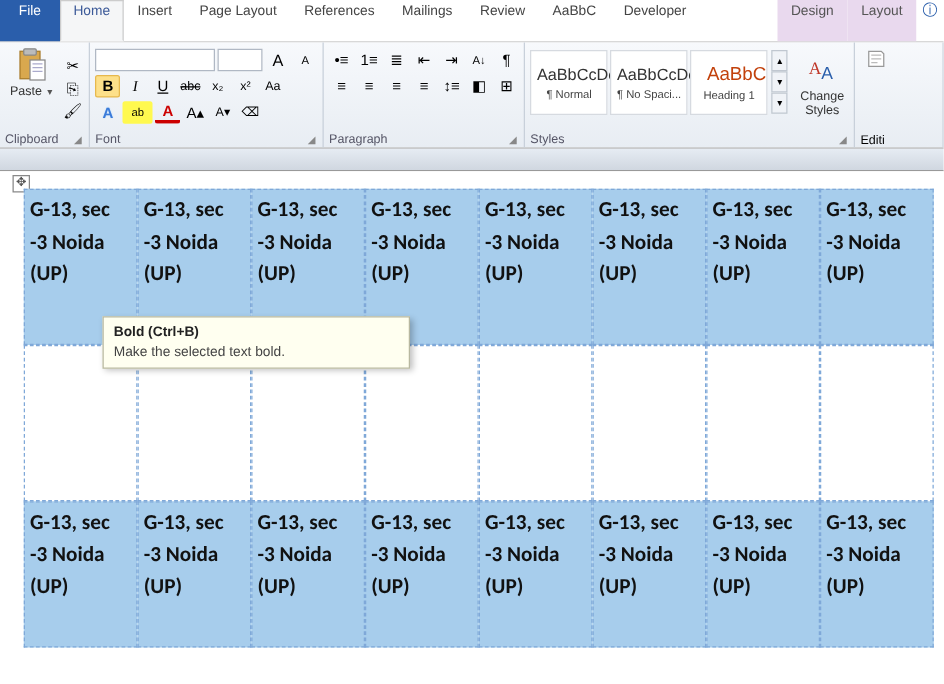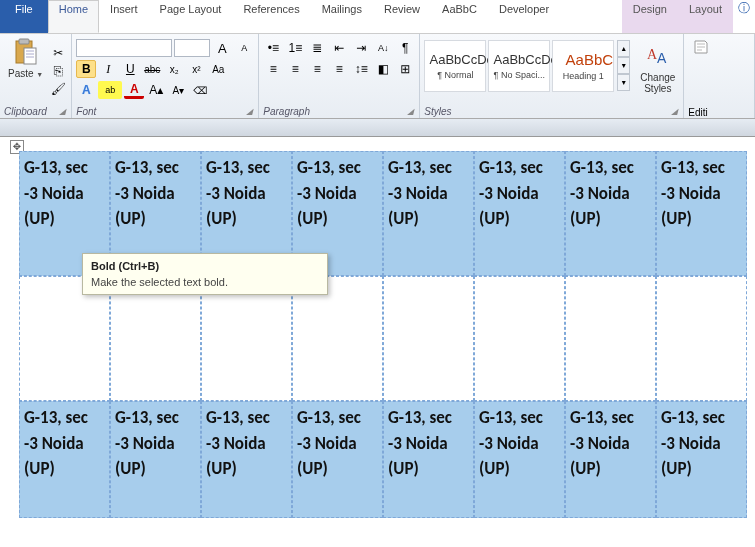--- a/index.html
+++ b/index.html
@@ -9,21 +9,21 @@
 .tab { padding: 2px 10px; font-size: 11px; color: #444; cursor: pointer; border: 1px solid transparent; }
 .tab.file { background: #2a5eab; color: #fff; padding: 2px 14px; }
 .tab.active { background: #f5f6f7; border: 1px solid #ccc; border-bottom: 1px solid #f5f6f7; color: #3b5998; }
 .tab.context { background: #e9d9ee; color: #555; }
 .tab-spacer { flex: 1; }
 .tab-help { width: 22px; text-align: center; color: #2a5eab; font-size: 12px; cursor: pointer; }
 
 .ribbon { display: flex; background: linear-gradient(#f7f9fc, #e8edf3); border-bottom: 1px solid #aaa; height: 85px; }
 .group { border-right: 1px solid #c8d0da; padding: 2px 4px 0 4px; display: flex; flex-direction: column; position: relative; }
 .group-body { flex: 1; display: flex; gap: 2px; }
-.group-label { text-align: center; font-size: 10px; color: #556; padding: 1px 0; display: flex; justify-content: center; align-items: center; gap: 4px; font-style: italic; }
+.group-label { text-align: center; font-size: 10px; color: #556; padding: 1px 0; display: flex; justify-content: center; align-items: center; gap: 4px; }
 .group-label .launcher { font-size: 8px; color: #888; cursor: pointer; margin-left: auto; padding: 0 2px; }
 
 .big-btn { display: flex; flex-direction: column; align-items: center; justify-content: flex-start; padding: 2px 4px; cursor: pointer; border-radius: 2px; }
 .big-btn .ico { width: 28px; height: 28px; display: flex; align-items: center; justify-content: center; font-size: 20px; }
 .big-btn .lbl { font-size: 10px; color: #333; text-align: center; margin-top: 2px; }
 .dd { font-size: 7px; color: #555; }
 
 .col { display: flex; flex-direction: column; gap: 2px; justify-content: center; }
 .small-ico { width: 18px; height: 16px; display: flex; align-items: center; justify-content: center; font-size: 12px; cursor: pointer; border-radius: 2px; }
 

